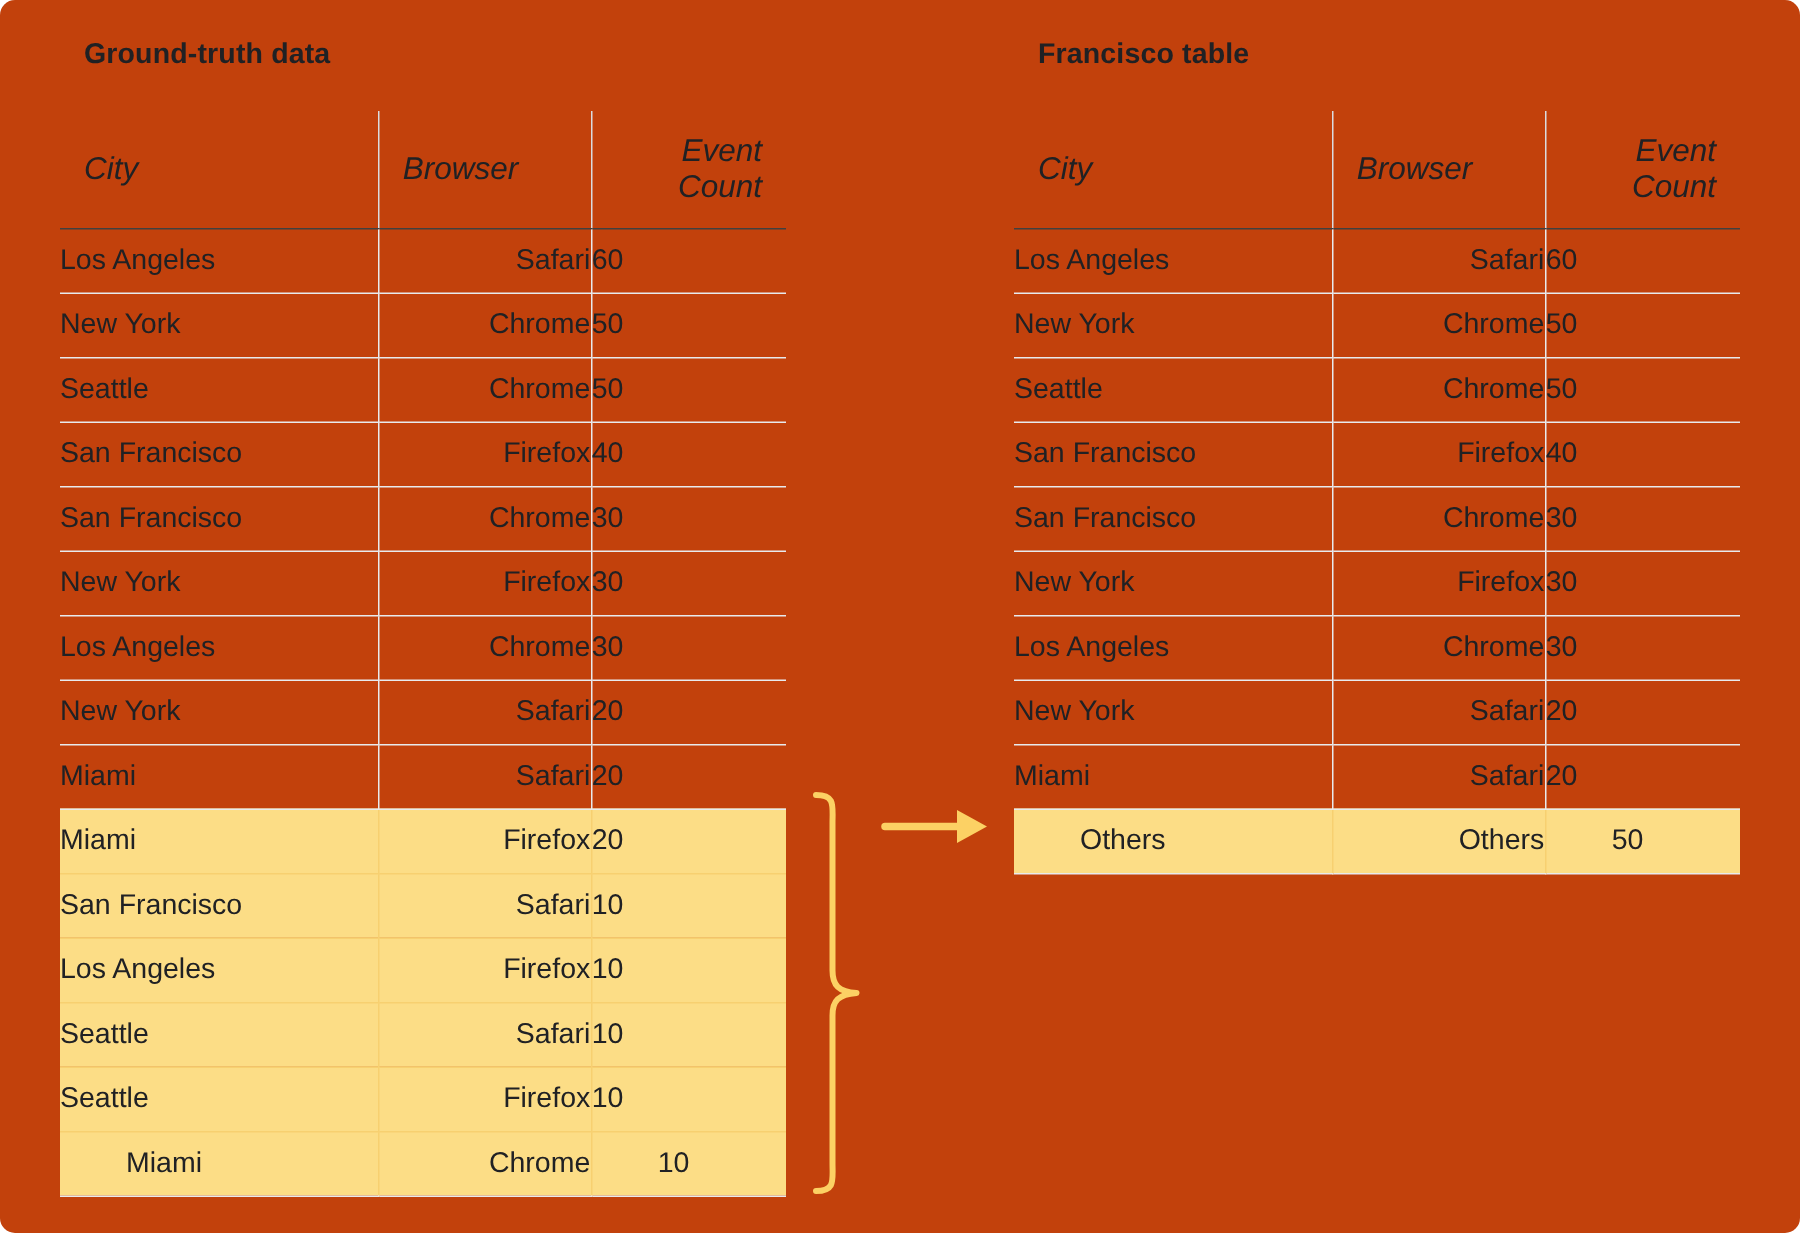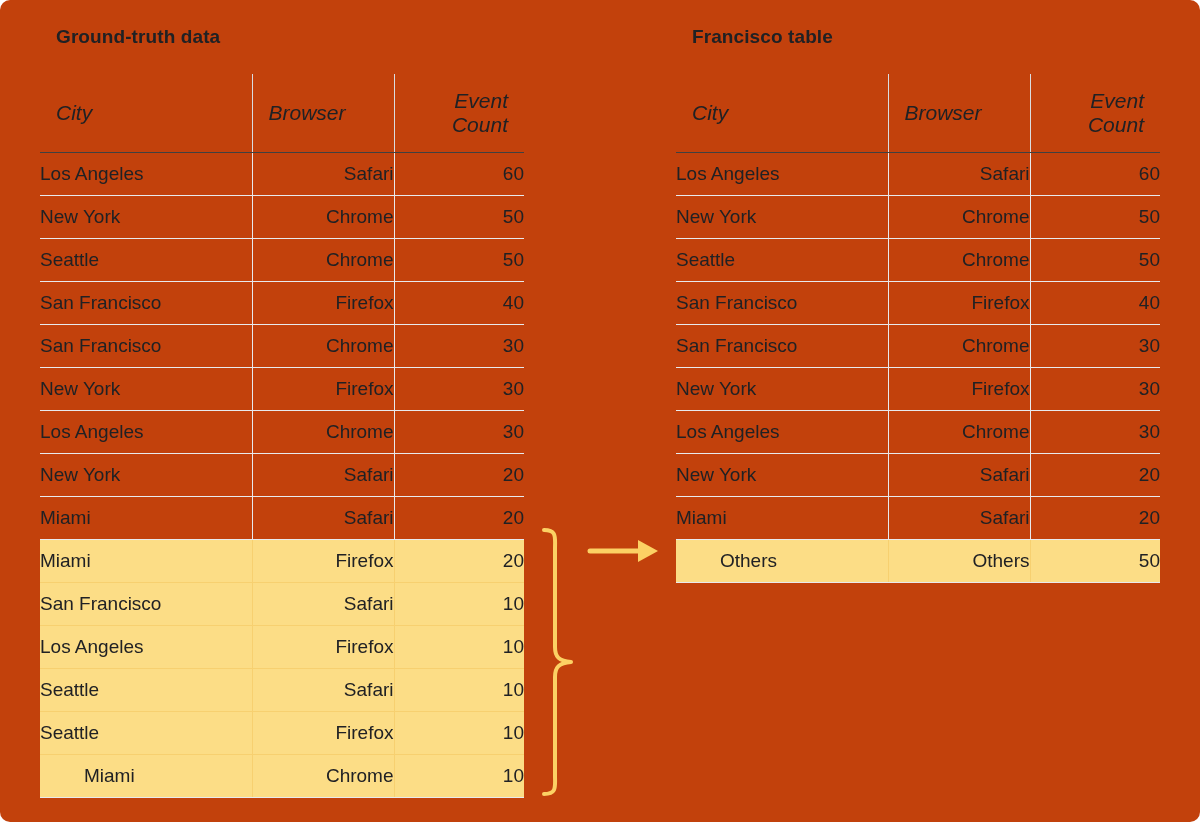--- a/index.html
+++ b/index.html
@@ -75,21 +75,21 @@
   tbody td {
     height: 43px;
     font-size: 19px;
     color: #202124;
     border-bottom: 1px solid #e8eaed;
     box-sizing: border-box;
   }
   tbody tr:last-child td { border-bottom: 1px solid #e8eaed; padding-left: 44px; }
   td.td-city { text-align: left; padding-left: 16px; border-right: 1px solid #e8eaed; }
   td.td-browser { text-align: right; padding-left: 16px; border-right: 1px solid #e8eaed; }
-  td.td-count { text-align: right; padding-right: 16px; }
+  td.td-count { padding-right: 16px; }
 
   tr.highlight td {
     background: #fcdd86;
     border-bottom: 1px solid #f7d070;
   }
   tr.highlight td.td-city,
   tr.highlight td.td-browser {
     border-right: 1px solid #f7d070;
   }
 

